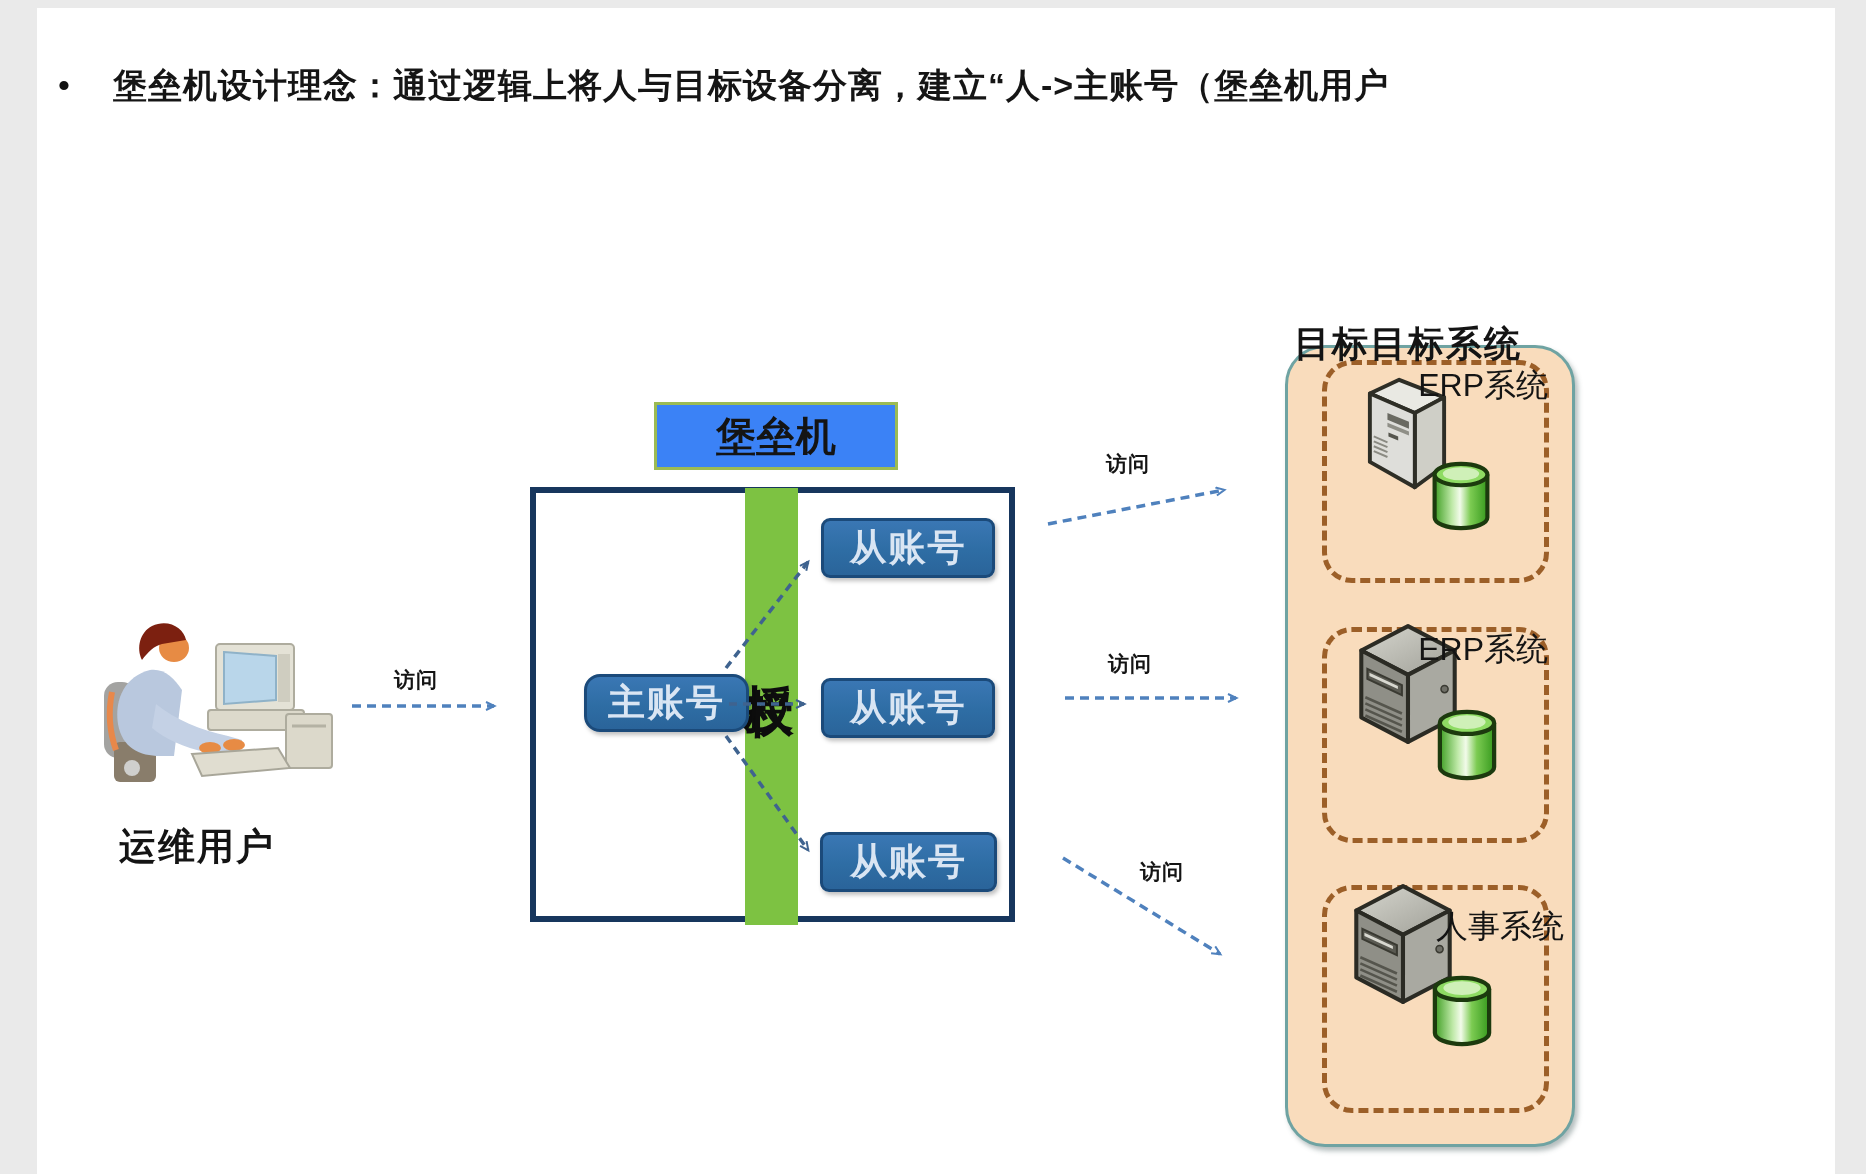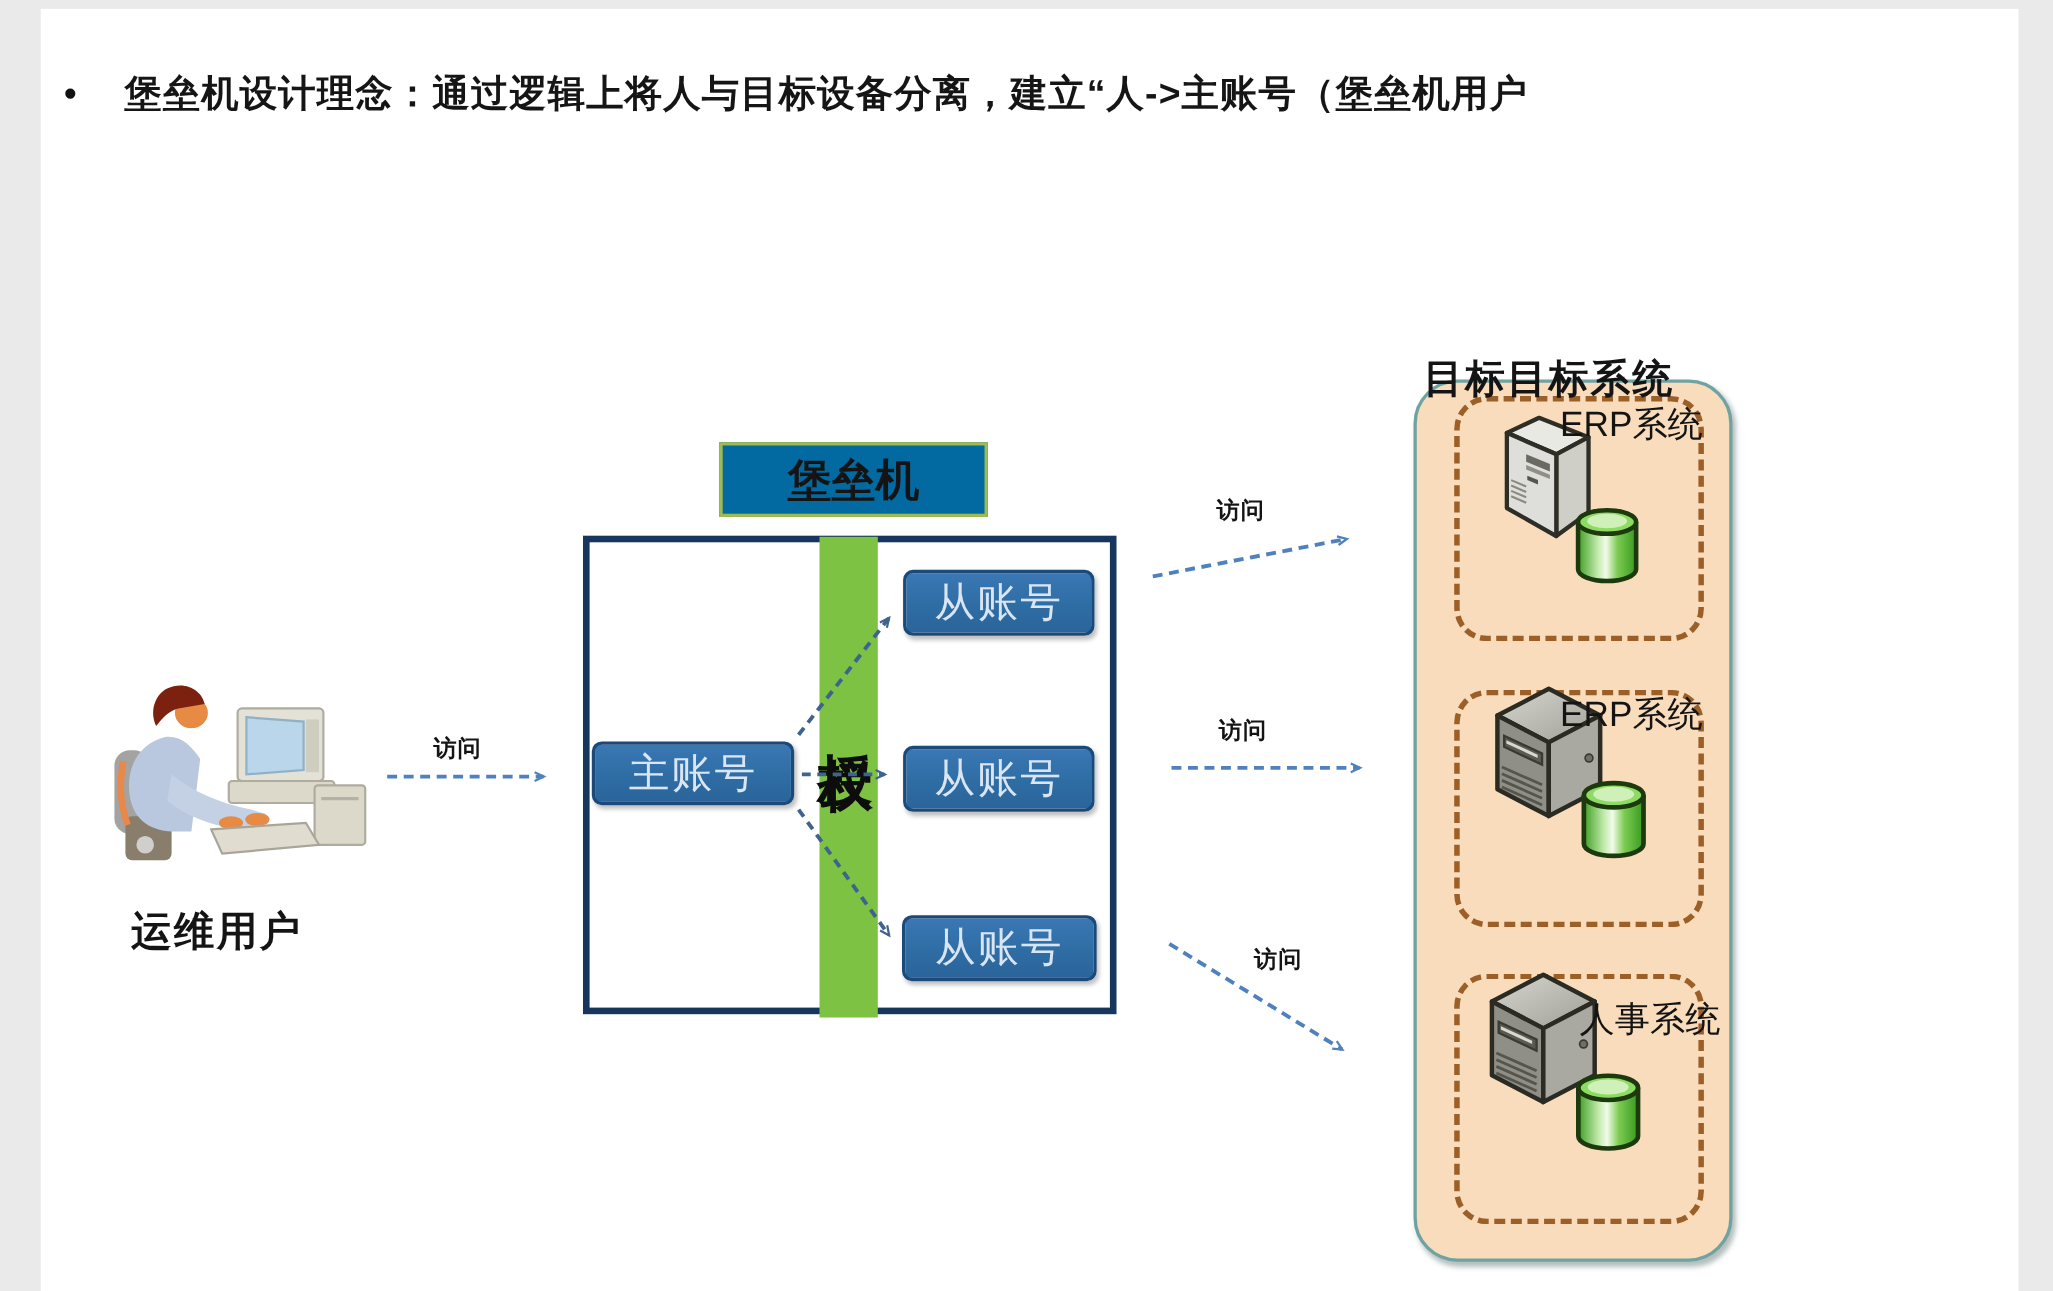--- a/index.html
+++ b/index.html
@@ -15,21 +15,21 @@
   
   .bullet-block{position:absolute;left:58px;top:54px;width:1560px;z-index:6;}
   .bullet-line{display:flex;align-items:flex-start;}
   .bullet-dot{font-size:34px;line-height:63px;width:55px;color:#111;}
   .bullet-text{font-size:34px;line-height:63px;font-weight:bold;letter-spacing:1px;color:#151515;}
   .bullet-text.cont{margin-left:55px;}
 
   
   .bastion-title-box{
     position:absolute;left:654px;top:402px;width:238px;height:62px;
-    background:#0369a1;border:3px solid #9cbb53;z-index:14;
+    background:#3b82f6;border:3px solid #9cbb53;z-index:14;
     display:flex;align-items:center;justify-content:center;
     font-size:40px;font-weight:bold;color:#141414;
   }
   
   .bastion-box{
     position:absolute;left:530px;top:487px;width:485px;height:435px;
     background:#ffffff;border:6px solid #17365d;box-sizing:border-box;z-index:10;
   }
   .green-bar{
     position:absolute;left:745px;top:488px;width:53px;height:437px;
@@ -41,22 +41,23 @@
     font-size:50px;font-weight:bold;color:#0d0d0d;letter-spacing:4px;
     text-align:center;
   }
   .acct-box{
     position:absolute;z-index:14;box-sizing:border-box;
     background:linear-gradient(180deg,#3a77b4 0%,#2e6da4 55%,#2a649a 100%);
     border:3px solid #1b4a7a;border-radius:9px;
     display:flex;align-items:center;justify-content:center;
     font-size:37px;color:#d9e5f3;letter-spacing:2px;
     box-shadow:2px 3px 4px rgba(0,0,0,0.25);
-  }
-  .main-acct{left:538px;top:674px;width:184px;height:58px;}
+    font-weight:bold;
+  }
+  .main-acct{left:584px;top:674px;width:165px;height:58px;border-radius:16px;}
   .sub-acct-1{left:821px;top:518px;width:174px;height:60px;}
   .sub-acct-2{left:821px;top:678px;width:174px;height:60px;}
   .sub-acct-3{left:820px;top:832px;width:177px;height:60px;}
 
   
   .lbl{position:absolute;color:#141414;z-index:16;white-space:nowrap;}
   .user-label{left:119px;top:822px;font-size:37px;font-weight:bold;letter-spacing:2px;}
   .access-lbl{font-size:21px;font-weight:600;letter-spacing:1px;}
   .access-left{left:394px;top:666px;}
   .access-top{left:1106px;top:450px;}

